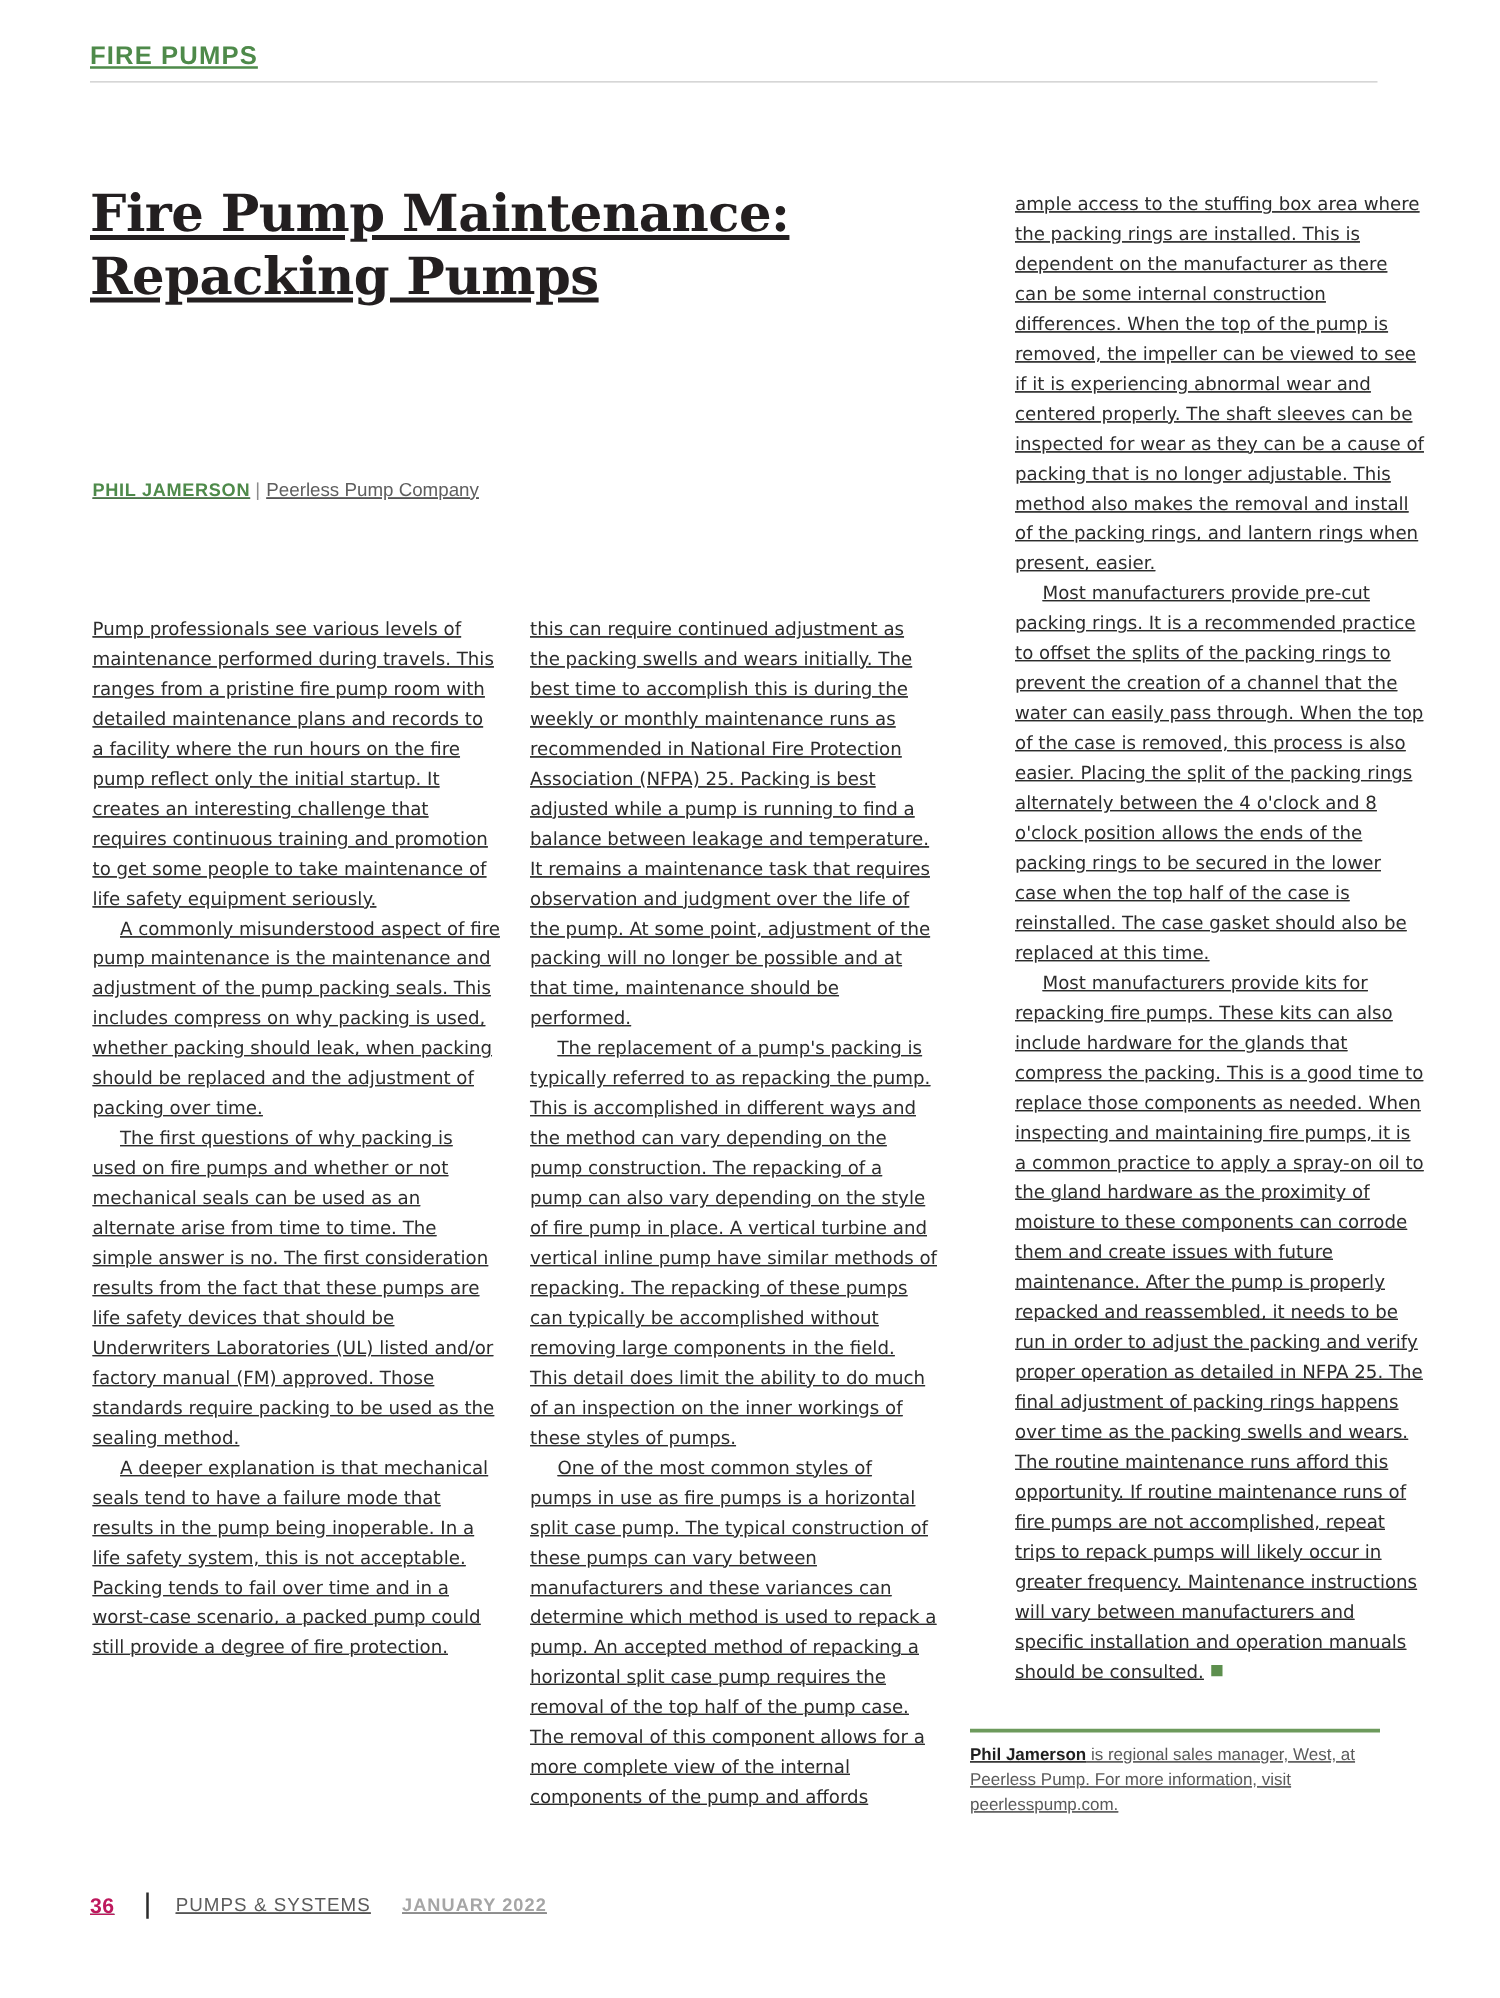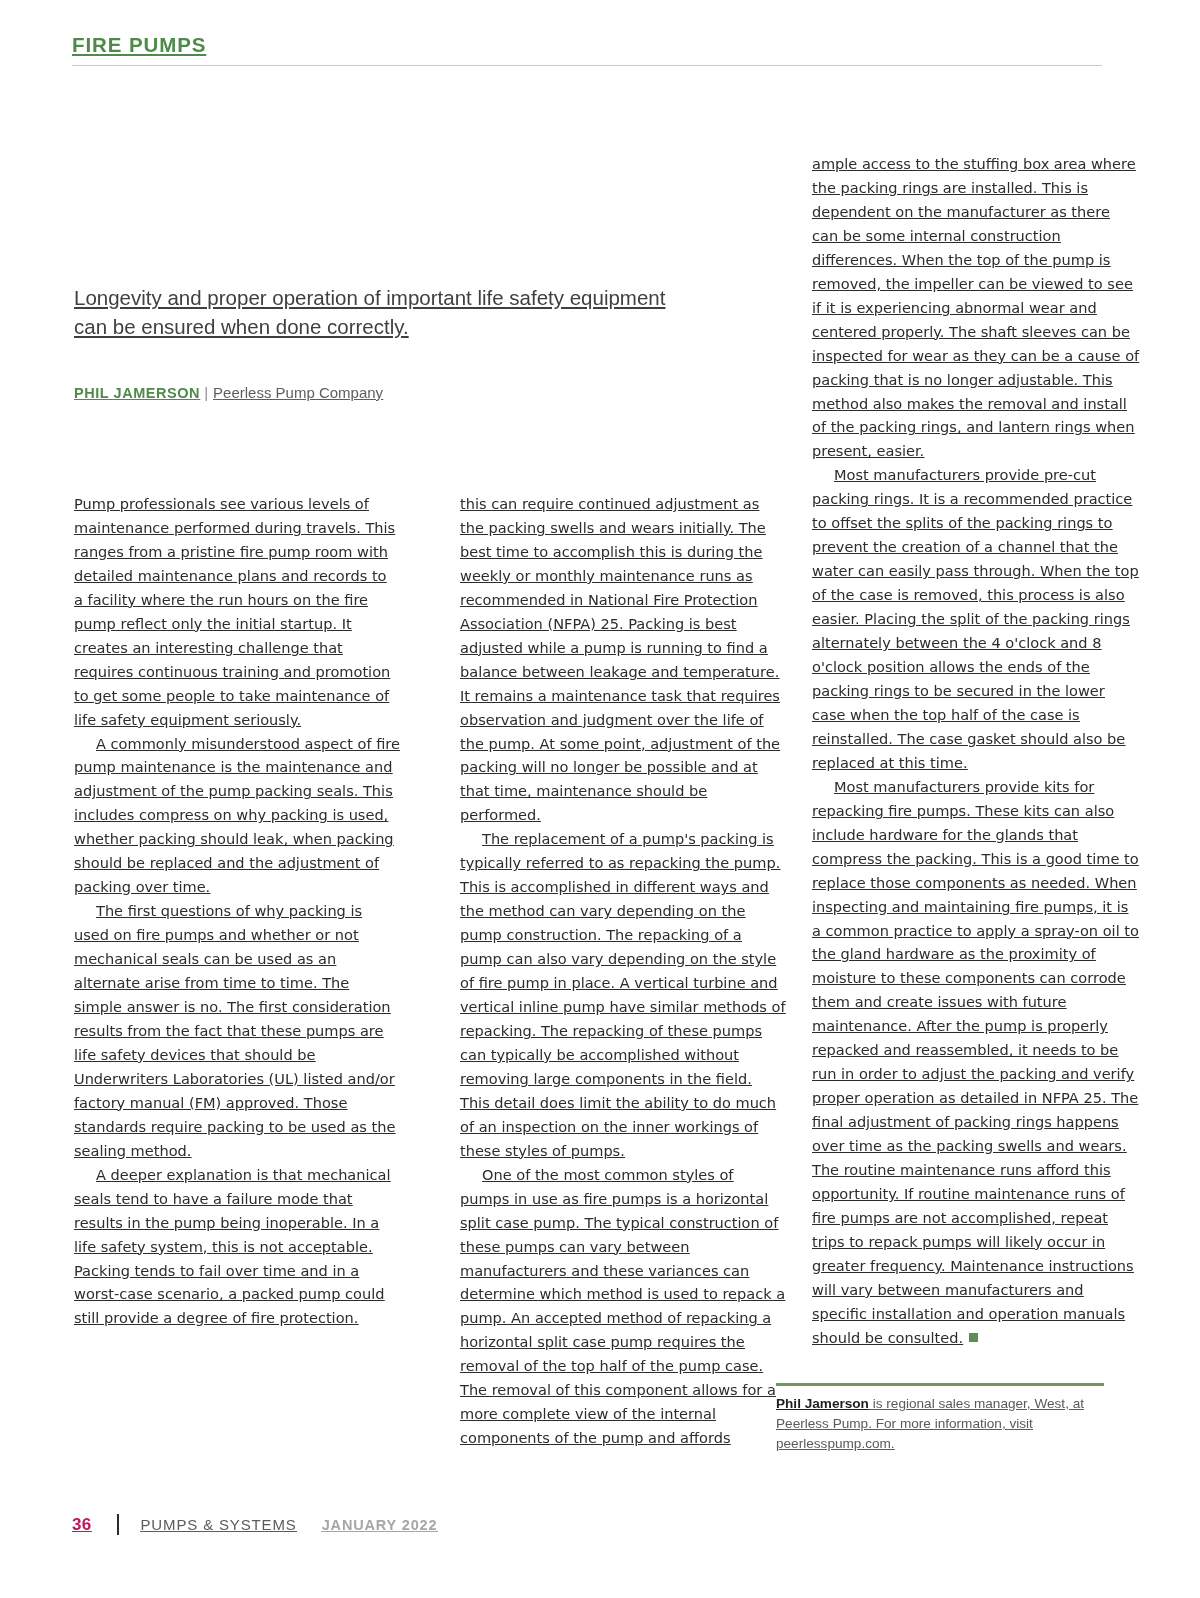--- a/index.html
+++ b/index.html
@@ -100,21 +100,21 @@
     font-family: "DejaVu Sans", sans-serif;
     font-size: 14.55px;
     line-height: 23.95px;
     color: #2c2c2c;
     text-align: left;
   }
   .col p { text-indent: 0; }
   .col p + p { text-indent: 22px; }
 
   #col1 { left: 74px;  top: 492px; width: 326px; }
-  #col2 { left: 424px; top: 492px; width: 326px; margin-left: 36px; }
+  #col2 { left: 424px; top: 492px; width: 326px; }
   #col3 { left: 776px; top: 152px; width: 328px; margin-left: 36px; }
 
   .endmark {
     display: inline-block;
     width: 9px;
     height: 9px;
     background: #5d8f4e;
     margin-left: 6px;
     vertical-align: 1px;
   }
@@ -177,22 +177,22 @@
 </style>
 </head>
 <body>
 
 <div class="page">
 
   <div class="section-head">FIRE PUMPS</div>
 
   <div class="head-rule"></div>
 
-
-  <div class="deck">Longevity and proper operation of important life safety equipment can be ensured when done correctly.</div>
+  <h1 class="headline">Fire Pump Maintenance: Repacking Pumps</h1>
+
 
   <div class="byline">
     <span class="byline-name">PHIL JAMERSON</span><span class="byline-sep">|</span><span class="byline-org">Peerless Pump Company</span>
   </div>
 
   <div class="col" id="col1">
       <p>Pump professionals see various levels of maintenance performed during travels. This ranges from a pristine fire pump room with detailed maintenance plans and records to a facility where the run hours on the fire pump reflect only the initial startup. It creates an interesting challenge that requires continuous training and promotion to get some people to take maintenance of life safety equipment seriously.</p>
       <p>A commonly misunderstood aspect of fire pump maintenance is the maintenance and adjustment of the pump packing seals. This includes compress on why packing is used, whether packing should leak, when packing should be replaced and the adjustment of packing over time.</p>
       <p>The first questions of why packing is used on fire pumps and whether or not mechanical seals can be used as an alternate arise from time to time. The simple answer is no. The first consideration results from the fact that these pumps are life safety devices that should be Underwriters Laboratories (UL) listed and/or factory manual (FM) approved. Those standards require packing to be used as the sealing method.</p>
       <p>A deeper explanation is that mechanical seals tend to have a failure mode that results in the pump being inoperable. In a life safety system, this is not acceptable. Packing tends to fail over time and in a worst-case scenario, a packed pump could still provide a degree of fire protection.</p>

